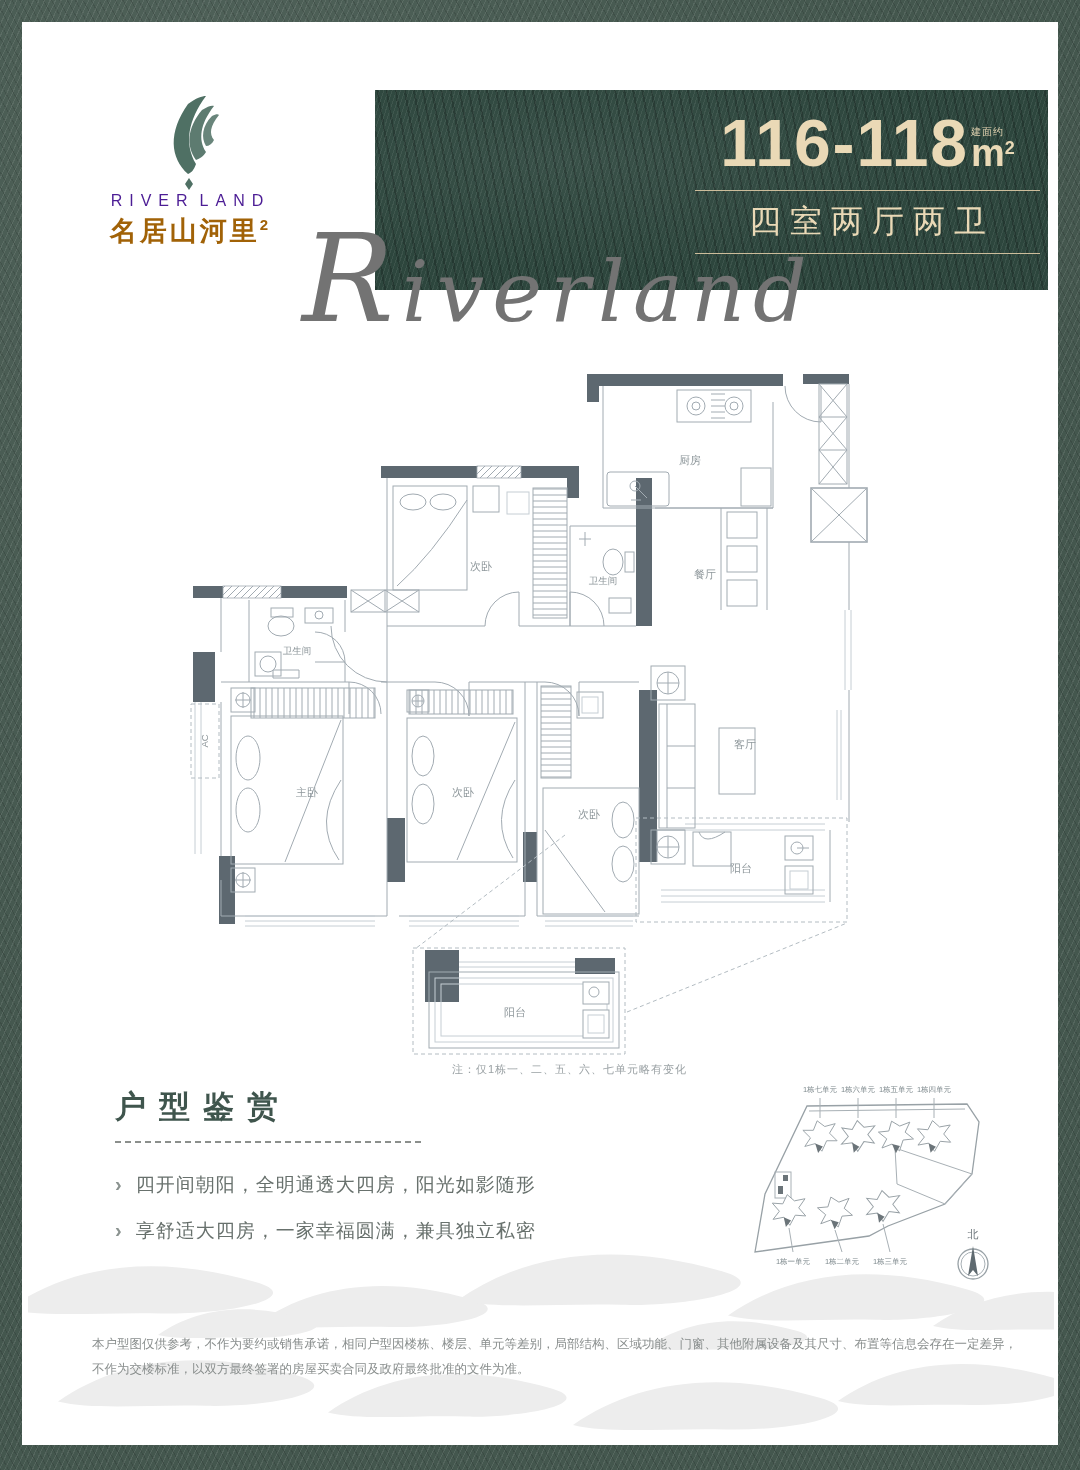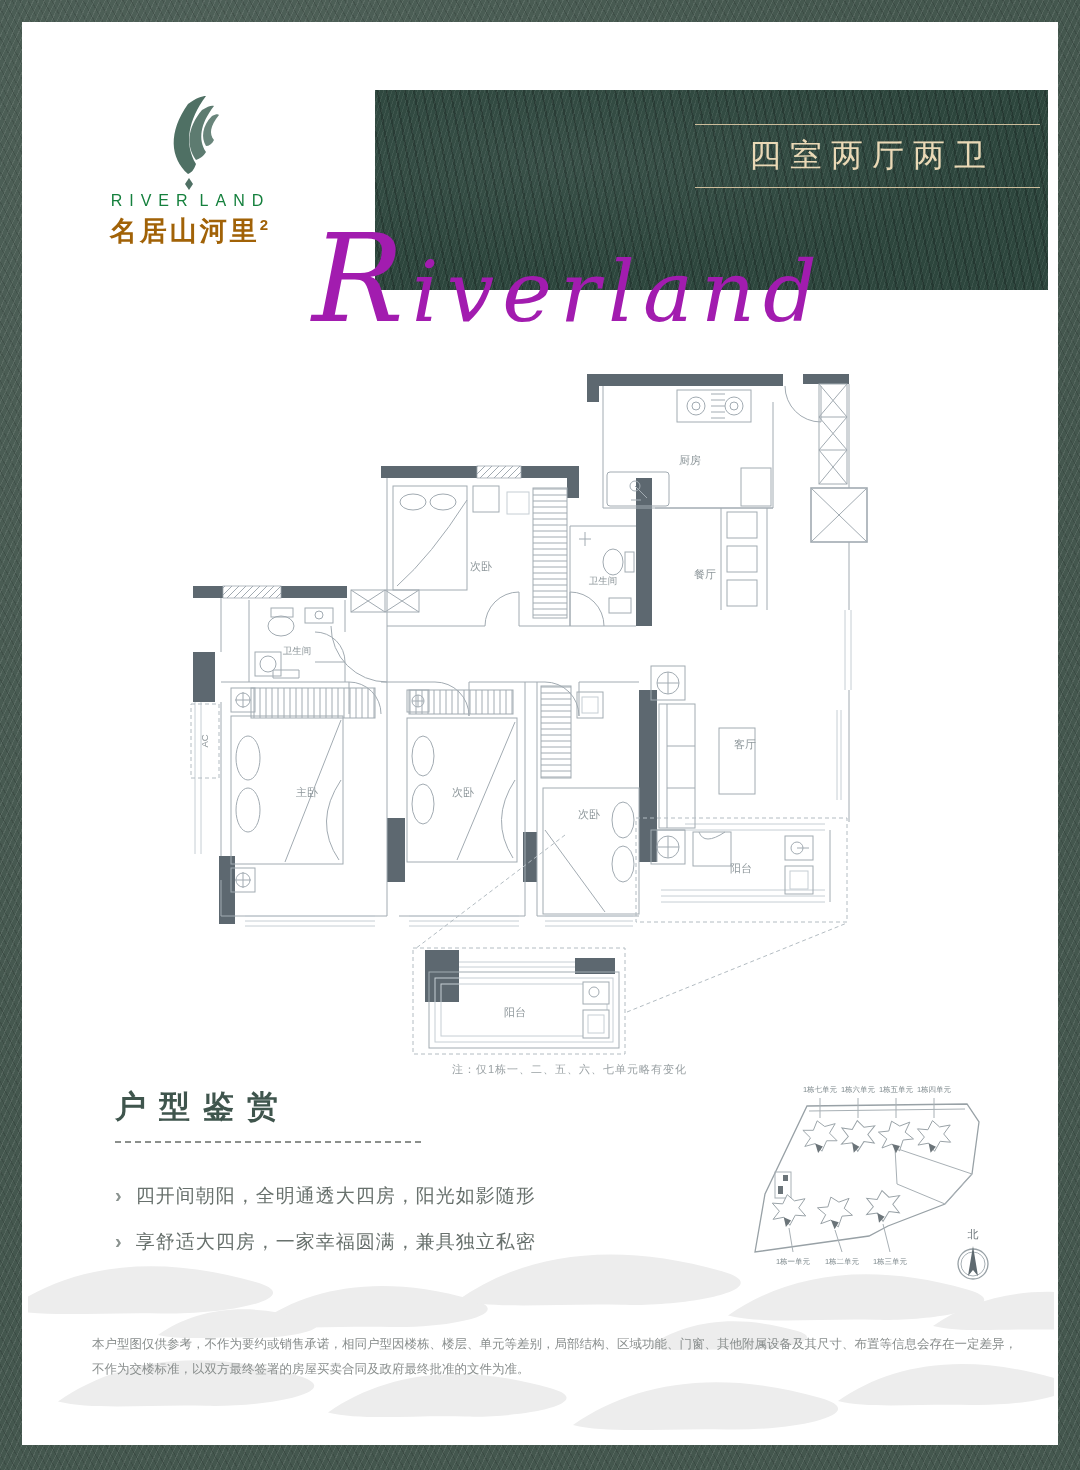--- a/index.html
+++ b/index.html
@@ -13,21 +13,21 @@
       repeating-linear-gradient(62deg, rgba(0,0,0,.12) 0 1px, rgba(0,0,0,0) 1px 7px),
       radial-gradient(ellipse at 20% 10%, rgba(255,255,255,.06), transparent 55%);}
   .panel{position:absolute;left:22px;top:22px;width:1036px;height:1423px;background:#fff;}
 
   
   .waves{position:absolute;left:28px;top:1250px;z-index:1;}
 
   
   .logo-icon{position:absolute;left:158px;top:96px;z-index:3;}
   .logo-en{position:absolute;left:78px;top:192px;width:225px;text-align:center;
-    color:#15803d;font-size:16px;letter-spacing:7px;font-weight:500;z-index:3;}
+    color:#4c1d95;font-size:16px;letter-spacing:7px;font-weight:500;z-index:3;}
   .logo-en .dm{display:inline-block;font-size:9px;vertical-align:2px;letter-spacing:0;}
   .logo-cn{position:absolute;left:78px;top:213px;width:225px;text-align:center;
     color:#a16207;font-size:27px;font-weight:700;letter-spacing:3px;z-index:3;}
   .logo-cn sup{font-size:15px;font-weight:600;}
 
   
   .banner{position:absolute;left:375px;top:90px;width:673px;height:200px;z-index:2;
     background-color:#2d463d;
     background-image:
       repeating-linear-gradient(108deg, rgba(255,255,255,.07) 0 1px, rgba(0,0,0,0) 1px 4px),
@@ -37,41 +37,41 @@
   .num-row{white-space:nowrap;line-height:1;}
   .num{font-size:66px;font-weight:bold;letter-spacing:2px;}
   .unitwrap{display:inline-block;text-align:left;vertical-align:baseline;margin-left:2px;}
   .jmy{display:block;font-size:10px;letter-spacing:1px;opacity:.95;margin-bottom:1px;}
   .munit{font-size:38px;font-weight:bold;line-height:.8;}
   .munit sup{font-size:18px;vertical-align:12px;}
   .gold-line{border-top:1px solid #cdbd9b;margin-top:14px;}
   .layout-line{font-size:32px;letter-spacing:9px;padding:9px 0 9px 9px;}
 
   
-  .script{position:absolute;left:312px;top:218px;z-index:4;color:#a21caf;
+  .script{position:absolute;left:302px;top:218px;z-index:4;color:#737373;
     font-family:"DejaVu Serif","Liberation Serif",serif;font-style:italic;
     font-size:84px;letter-spacing:8px;line-height:1;pointer-events:none;}
   .script .cap{font-size:122px;}
 
   
   .plan{position:absolute;left:185px;top:360px;z-index:2;}
   .fw{fill:#5d6870;stroke:none;}
   .fl{stroke:#a2abb2;stroke-width:1;fill:none;}
   .flb{stroke:#a2abb2;stroke-width:1;fill:#fff;}
   .fl2{stroke:#c6ced4;stroke-width:1;fill:none;}
   .fdash{stroke:#b3bcc2;stroke-width:1;fill:none;stroke-dasharray:4 3;}
   .ftxt{fill:#8e979b;font-size:11px;font-family:"Liberation Sans","DejaVu Sans",sans-serif;}
   .ftxts{fill:#8e979b;font-size:9.5px;font-family:"Liberation Sans","DejaVu Sans",sans-serif;}
   .plan-note{position:absolute;left:452px;top:1062px;font-size:11px;color:#9aa1a4;z-index:2;letter-spacing:1px;}
 
   
   .features{position:absolute;left:115px;top:1086px;width:620px;z-index:3;}
   .features h2{margin:0;font-size:31px;font-weight:700;color:#3f554d;letter-spacing:13px;}
   .feat-dash{width:306px;border-top:2px dashed #8b8f8c;margin-top:13px;}
-  .feat-list{margin-top:40px;}
+  .feat-list{margin-top:29px;}
   .feat-item{font-size:19px;color:#68716d;margin-bottom:20px;letter-spacing:1px;}
   .feat-item .chev{color:#8b9390;font-size:20px;margin-right:13px;font-weight:700;}
 
   
   .siteplan{position:absolute;left:745px;top:1078px;z-index:3;}
   .sl{stroke:#98a1a6;stroke-width:1.3;fill:none;}
   .sll{stroke:#a8b0b5;stroke-width:1;fill:none;}
   .stxt{fill:#7f8a8e;font-size:7.5px;font-family:"Liberation Sans","DejaVu Sans",sans-serif;}
   .ntxt{fill:#6b7479;font-size:11px;font-family:"Liberation Sans","DejaVu Sans",sans-serif;}
 
@@ -114,20 +114,23 @@
 </svg>
 <div class="logo-en">
   <span>RIVER</span><span class="dm">&nbsp;&nbsp;</span><span>LAND</span>
 </div>
 <div class="logo-cn">
   <span>名居山河里</span><sup>2</sup>
 </div>
 
 <div class="banner">
   <div class="area-block">
+    <div class="num-row">
+      <span class="num">116-118</span><span class="unitwrap"><span class="jmy">建面约</span><span class="munit"><span>m</span><sup>2</sup></span></span>
+    </div>
     <div class="gold-line"></div>
     <div class="layout-line">四室两厅两卫</div>
     <div class="gold-line" style="margin-top:0"></div>
   </div>
 </div>
 
 <div class="script"><span class="cap">R</span>iverland</div>
 
 <svg class="plan" width="690" height="700" viewBox="0 0 690 700">
   <defs>

